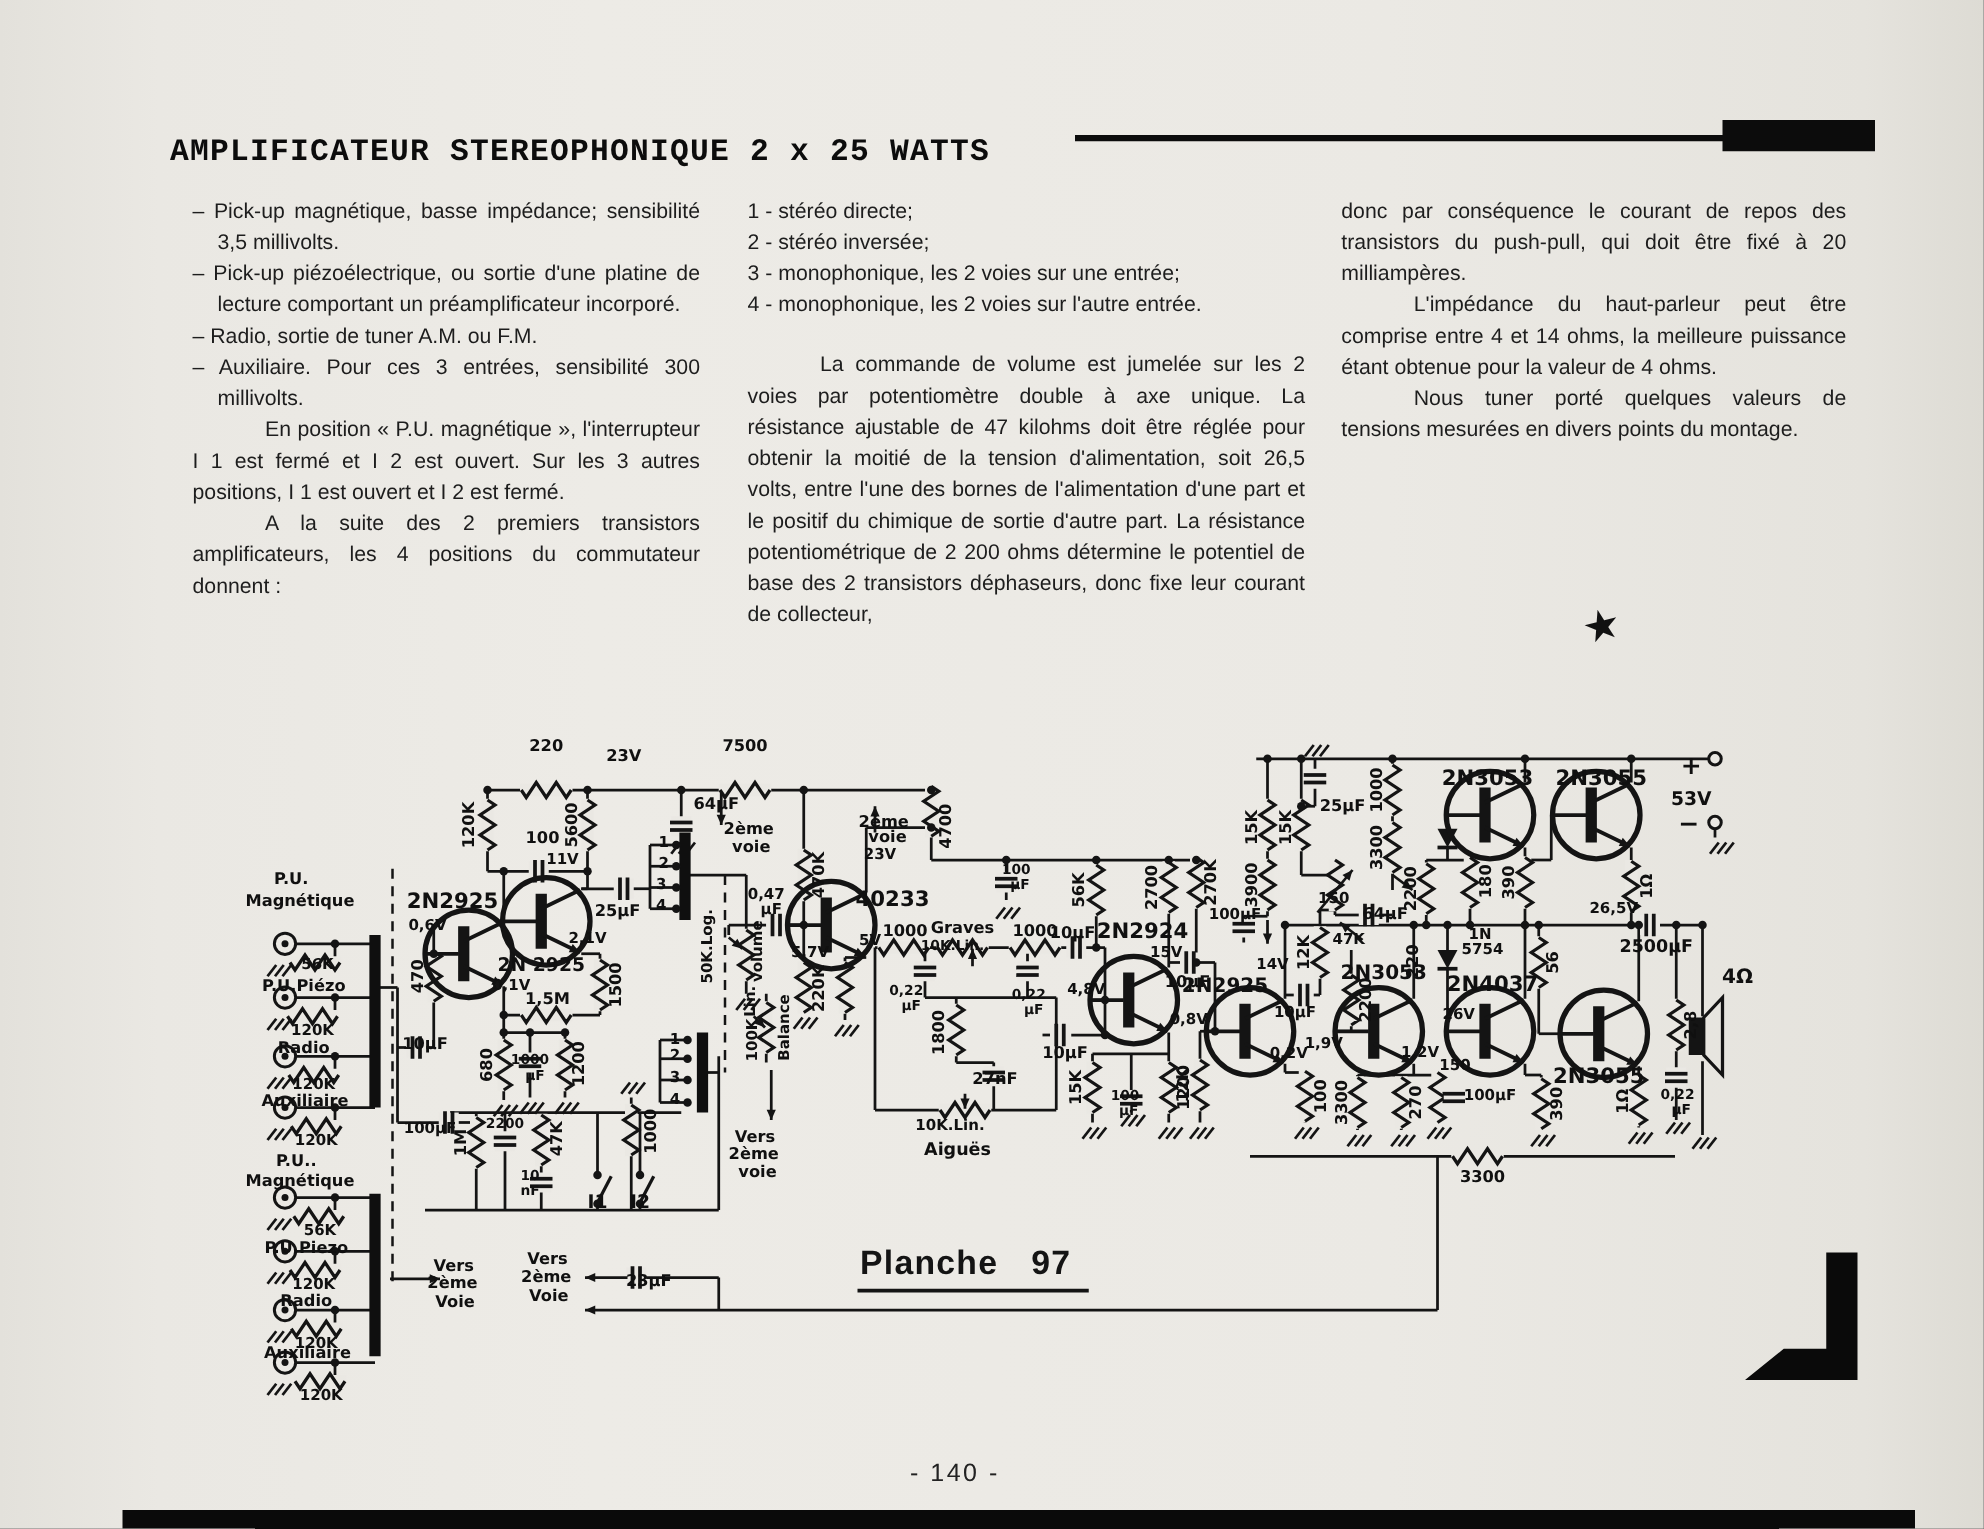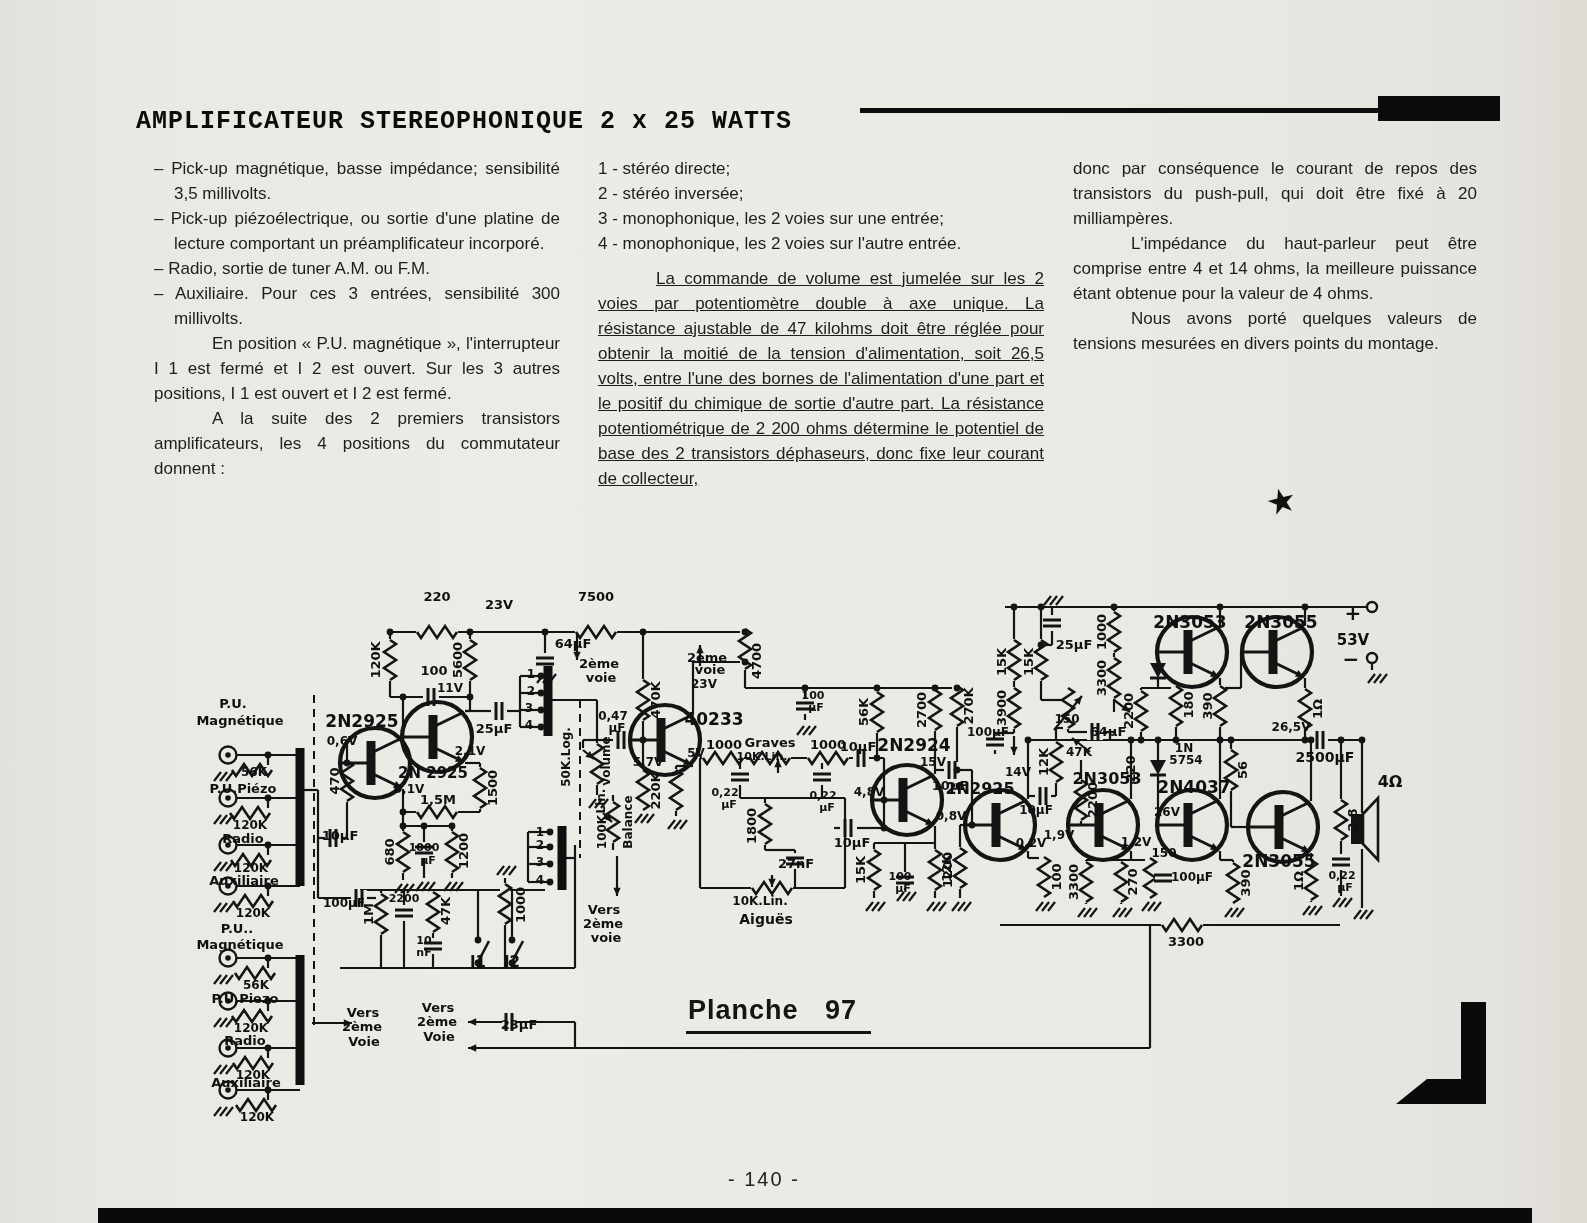--- a/index.html
+++ b/index.html
@@ -12,21 +12,21 @@
   .title-block{position:absolute;left:1378px;top:96px;width:122px;height:25px;background:#0c0c0c;}
   .col{position:absolute;font-size:17px;line-height:25px;text-align:justify;color:#1d1d1d;}
   .col p{margin:0;}
   .hang{padding-left:20px;text-indent:-20px;}
   .num{padding-left:30px;text-indent:-30px;}
   .para{text-indent:58px;margin-top:25px;}
   .noindent{text-indent:0;margin-top:0;}
   #col-left{left:154px;top:156px;width:406px;}
   #col-mid{left:598px;top:156px;width:446px;}
   #col-right{left:1073px;top:156px;width:404px;}
-  #col-mid .gap,#col-right .gap{margin-top:10px;text-decoration:underline;}
+  #col-mid .gap,#col-right .gap{margin-top:23px;}
   .star{position:absolute;left:1266px;top:484px;font-size:34px;color:#111;
     transform:rotate(-14deg);line-height:1;}
   .caption{position:absolute;left:686px;top:995px;font-size:27px;font-weight:700;
     letter-spacing:1px;word-spacing:18px;color:#141414;border-bottom:3px solid #141414;
     padding:0 14px 5px 2px;text-align:center;}
   .pageno{position:absolute;left:728px;top:1168px;width:140px;text-align:left;
     font-size:20px;letter-spacing:2px;color:#222;}
   .botbar{position:absolute;left:98px;top:1208px;width:1434px;height:15px;background:#0a0a0a;}
   #schema{position:absolute;left:0;top:0;}
   svg text{font-family:"DejaVu Sans",sans-serif;font-weight:700;fill:#101010;}
@@ -60,21 +60,21 @@
         <p class="num">3 - monophonique, les 2 voies sur une entrée;</p>
         <p class="num">4 - monophonique, les 2 voies sur l'autre entrée.</p>
       </div>
     <p class="para gap">La commande de volume est jumelée sur les 2 voies par potentiomètre double à axe unique. La résistance ajustable de 47 kilohms doit être réglée pour obtenir la moitié de la tension d'alimentation, soit 26,5 volts, entre l'une des bornes de l'alimentation d'une part et le positif du chimique de sortie d'autre part. La résistance potentiométrique de 2 200 ohms détermine le potentiel de base des 2 transistors déphaseurs, donc fixe leur courant de collecteur,</p>
   </div>
 
   <div class="col" id="col-right">
     <div>
         <p class="para noindent">donc par conséquence le courant de repos des transistors du push-pull, qui doit être fixé à 20 milliampères.</p>
         <p class="para">L'impédance du haut-parleur peut être comprise entre 4 et 14 ohms, la meilleure puissance étant obtenue pour la valeur de 4 ohms.</p>
-        <p class="para">Nous avons porté quelques valeurs de tensions mesurées en divers points du montage.</p>
+        <p class="para">Nous tuner porté quelques valeurs de tensions mesurées en divers points du montage.</p>
       </div>
   </div>
 
   <span class="star">★</span>
 
   <svg id="schema" width="1587" height="1223" viewBox="0 0 1587 1223">
       <line x1="390" y1="632" x2="745" y2="632" stroke="#141414" stroke-width="2.2"></line>
       <line x1="745" y1="662" x2="745" y2="688" stroke="#141414" stroke-width="2.2"></line>
       <line x1="745" y1="688" x2="960" y2="688" stroke="#141414" stroke-width="2.2"></line>
       <line x1="1005" y1="607" x2="1367" y2="607" stroke="#141414" stroke-width="2.2"></line>

